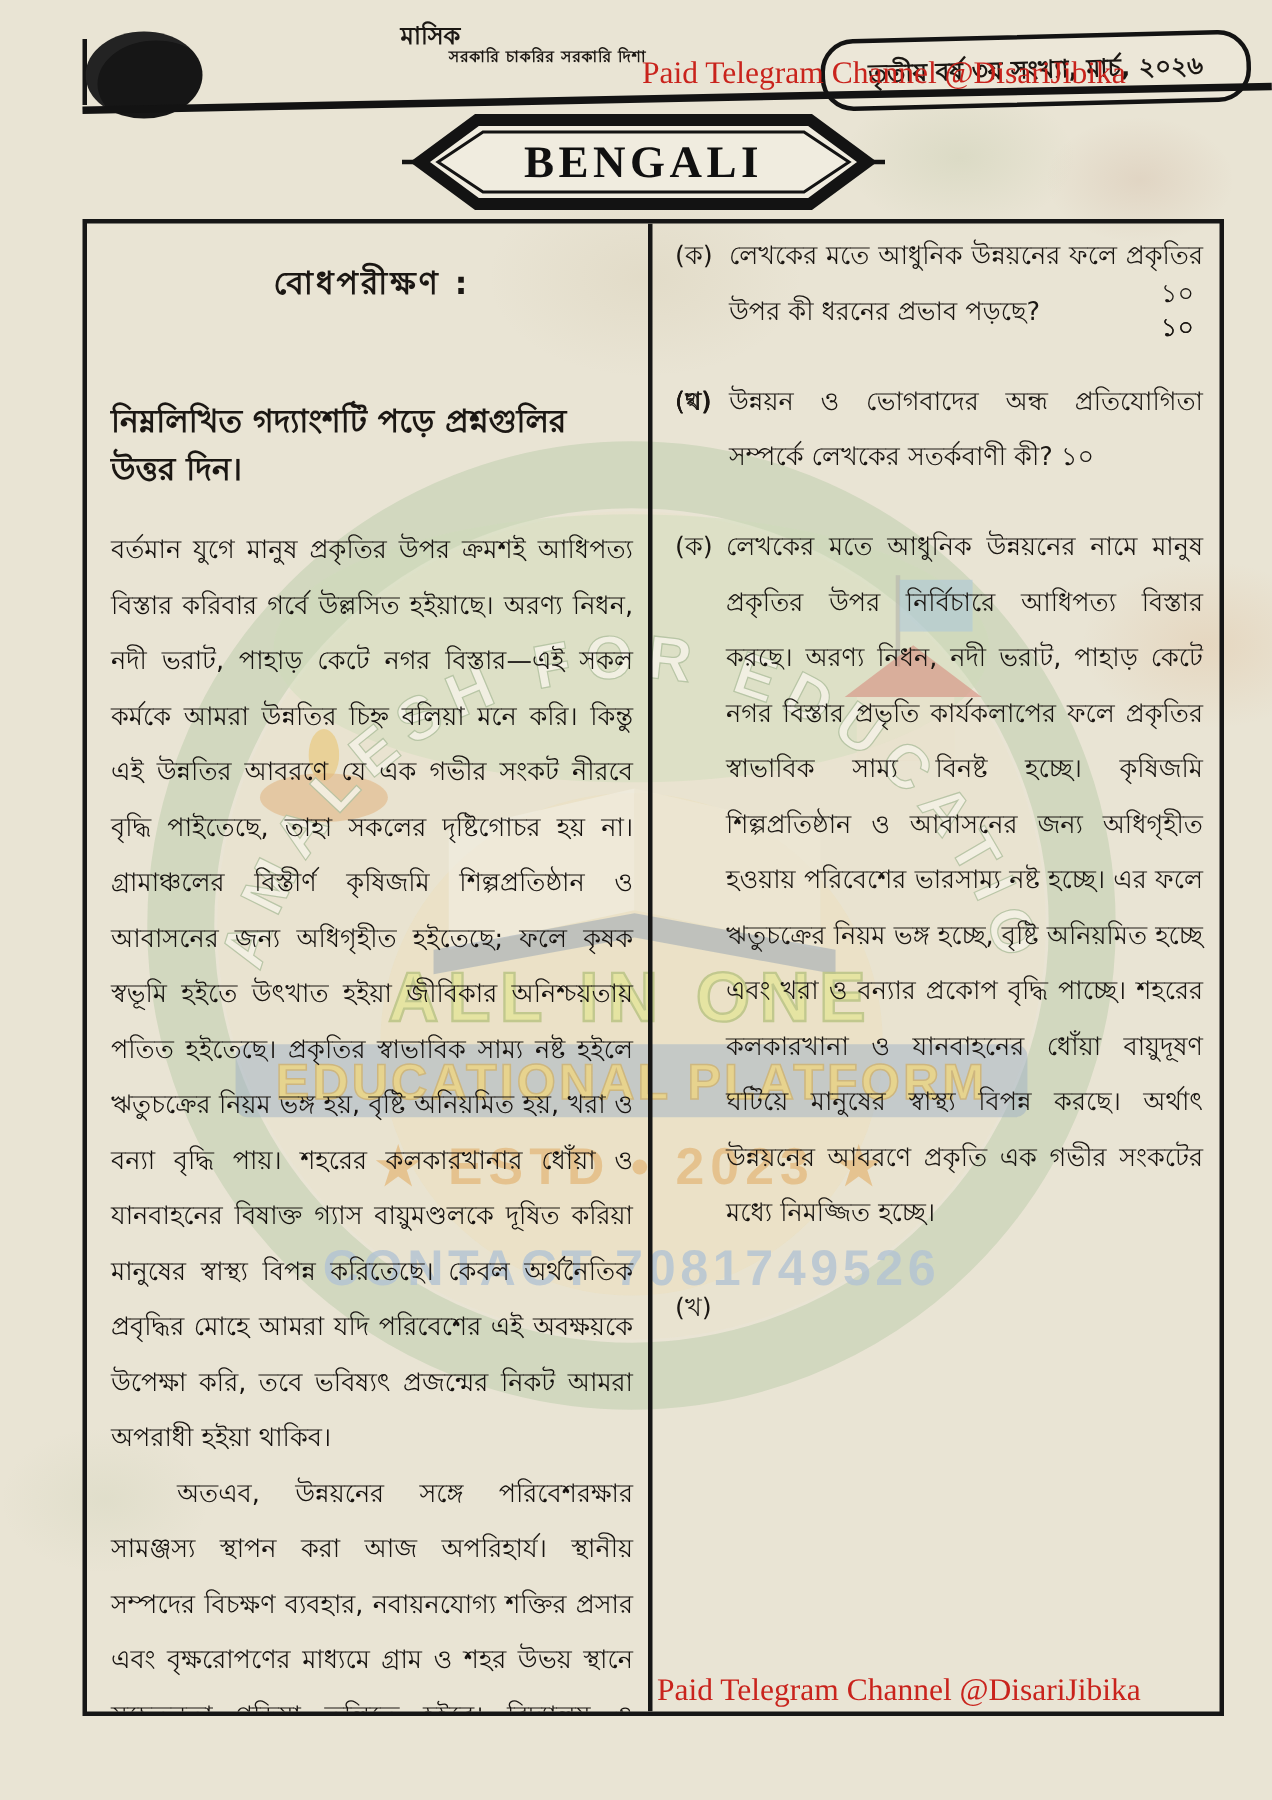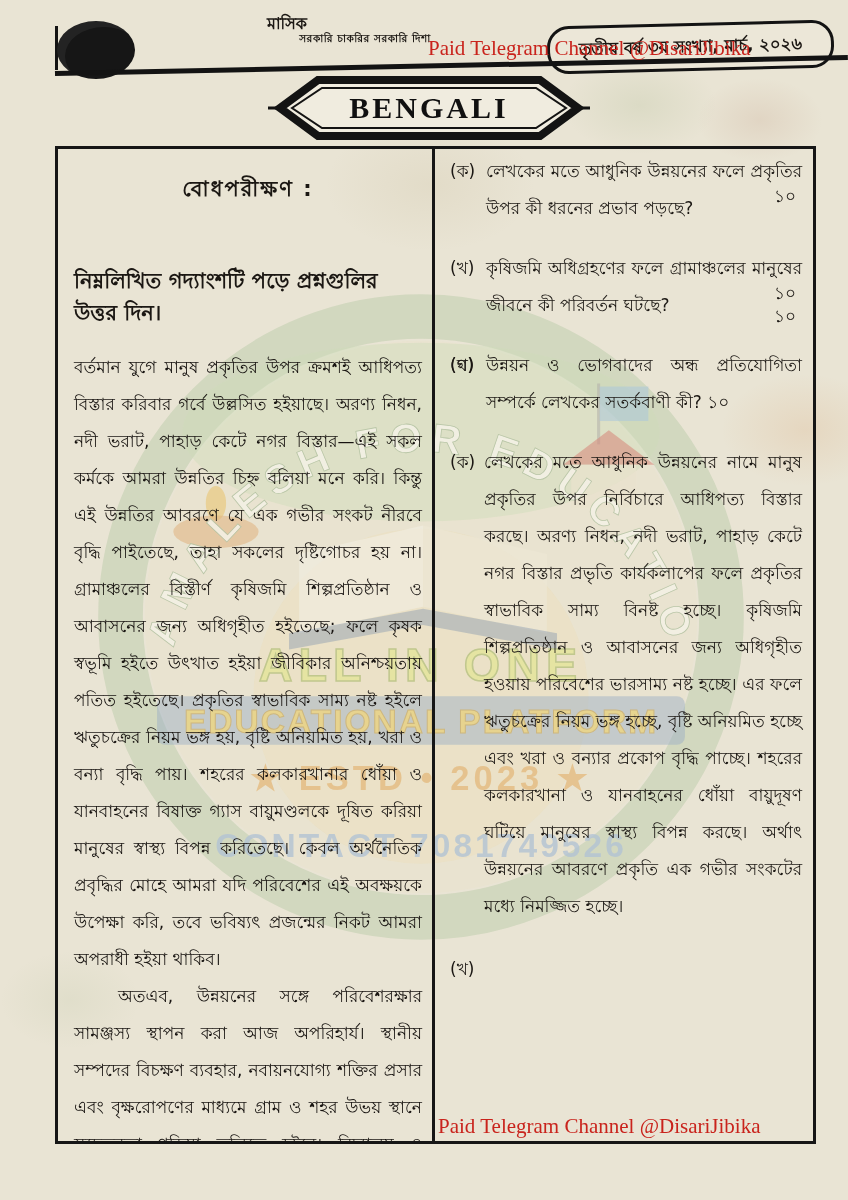--- a/index.html
+++ b/index.html
@@ -122,21 +122,20 @@
     </div>
 
     <div class="col-r">
       <div class="q">
         <span class="ql">(ক)</span>
         <span class="qt">লেখকের মতে আধুনিক উন্নয়নের ফলে প্রকৃতির উপর কী ধরনের প্রভাব পড়ছে?</span>
         <span class="qm">১০</span>
       </div>
       <div class="q">
         <span class="ql">(খ)</span>
-        <span class="qt">কৃষিজমি অধিগ্রহণের ফলে গ্রামাঞ্চলের মানুষের জীবনে কী পরিবর্তন ঘটছে?</span>
         <span class="qm">১০</span>
       </div>
       <div class="q">
         <span class="ql">(গ)</span>
         <span class="qm">১০</span>
       </div>
       <div class="q">
         <span class="ql">(ঘ)</span>
         <span class="qt">উন্নয়ন ও ভোগবাদের অন্ধ প্রতিযোগিতা সম্পর্কে লেখকের সতর্কবাণী কী? ১০</span>
         <span class="qm"></span>

